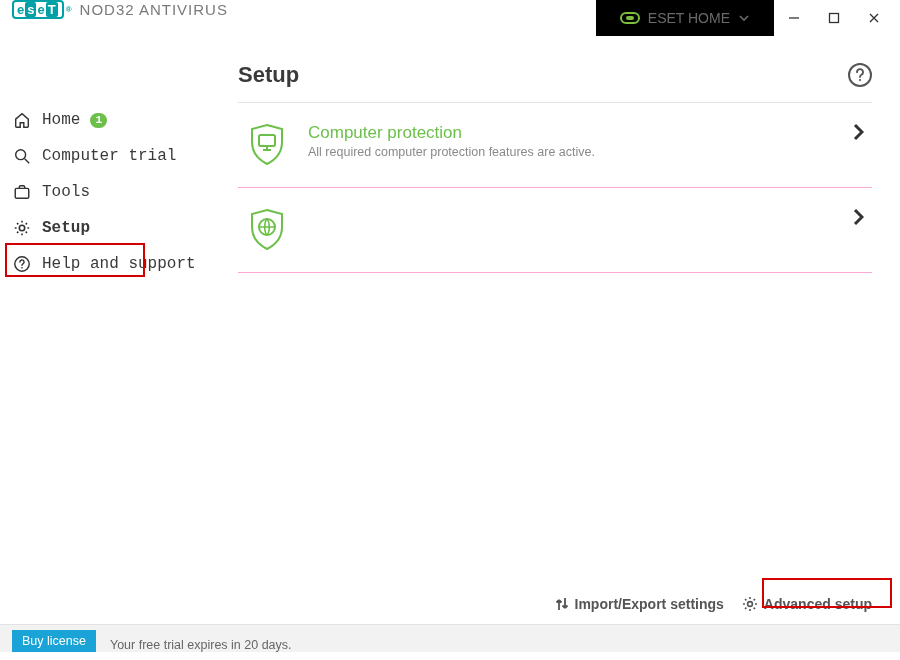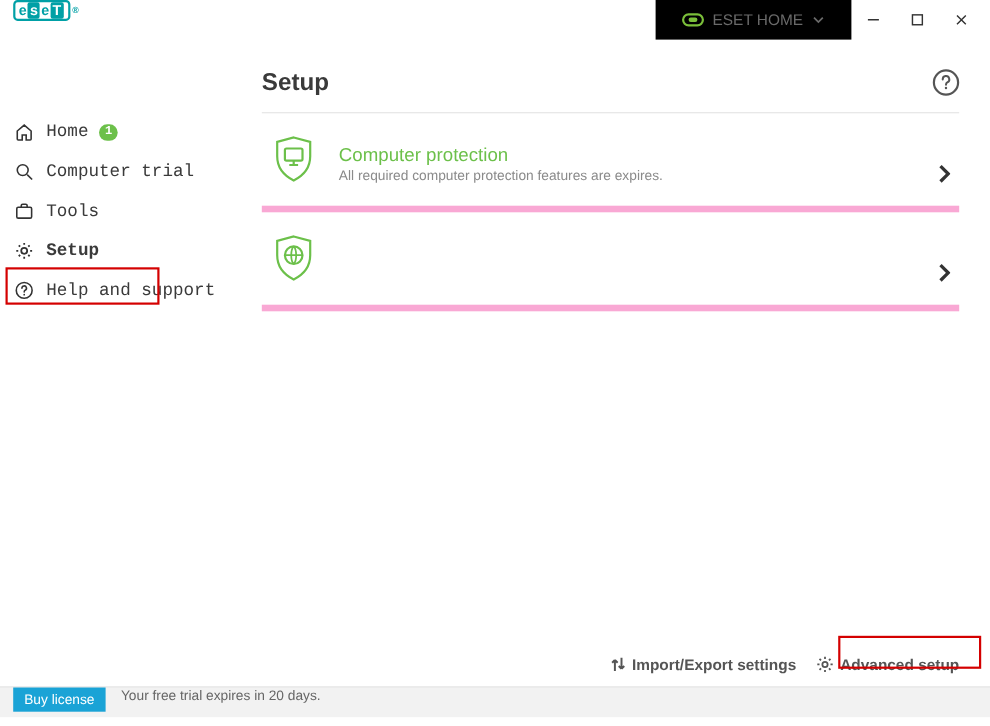--- a/index.html
+++ b/index.html
@@ -97,60 +97,61 @@
     border-bottom:1px solid #e3e3e3; padding-bottom:14px;
   }
   .page-title { font-size:22px; font-weight:600; color:#3a3a3a; }
   .help-circle {
     width:24px; height:24px; border:2px solid #555; border-radius:50%;
     display:flex; align-items:center; justify-content:center;
     font-size:14px; color:#555; cursor:pointer;
   }
 
   .card {
-    display:flex; align-items:flex-end; gap:20px;
+    display:flex; align-items:flex-start; gap:20px;
     padding: 20px 8px;
-    border-bottom:6px solid #f9a8d4;
+    border-bottom:1px solid #f9a8d4;
     cursor:pointer;
   }
   .card .shield {
     width:42px; display:flex; justify-content:center;
   }
   .card-title { color:#6cc04a; font-size:17px; }
   .card-sub { color:#8a8a8a; font-size:12.5px; margin-top:2px; }
   .chev { margin-left:auto; font-size:22px; color:#333; font-weight:700; }
 
   .bottom-links {
     position:absolute; right:28px; bottom:12px;
     display:flex; align-items:center; gap:18px;
     font-size:14px; color:#555;font-weight:bold;
   }
   .blink { display:flex; align-items:center; gap:6px; cursor:pointer; }
 
   .statusbar {
     height:28px; background:#f2f2f2; border-top:1px solid #e3e3e3;
-    display:flex; align-items:flex-start; gap:14px; padding:0 12px;
+    display:flex; align-items:flex-end; gap:14px; padding:0 12px;
     font-size:12.5px; color:#666;
   }
   .buy-btn {
     background:#1aa3d6; color:#fff; font-size:12.5px;
     padding:4px 10px; cursor:pointer;
   }
 
   svg { display:block; }
 </style>
 </head>
 <body>
 
 <div class="titlebar">
   <div class="brand">
     <span class="brand-logo">
       <span class="brand-logo-box">e<span class="inv">s</span>e<span class="inv">T</span></span>
         <span class="brand-reg">®</span>
     </span>
+    <span class="brand-product">NOD32 ANTIVIRUS</span>
   </div>
   <div class="title-spacer"></div>
   <div class="eset-home">
     <span class="home-pill"></span>
     <span>ESET HOME</span>
     <svg width="12" height="12" viewBox="0 0 12 12">
         <path d="M2 4l4 4 4-4" fill="none" stroke="#6a6a6a" stroke-width="1.6"></path>
       </svg>
   </div>
   <div class="win-btn">
@@ -235,21 +236,21 @@
     <div class="card">
       <span class="shield">
         <svg width="40" height="44" viewBox="0 0 40 44">
             <path d="M20 2l15 4v13c0 11-7 18-15 22C12 37 5 30 5 19V6z" fill="none" stroke="#6cc04a" stroke-width="2"></path>
             <rect x="12" y="12" width="16" height="11" rx="1.5" fill="none" stroke="#6cc04a" stroke-width="2"></rect>
             <path d="M16 27h8M20 23v4" stroke="#6cc04a" stroke-width="2"></path>
           </svg>
       </span>
       <div>
         <div class="card-title">Computer protection</div>
-        <div class="card-sub">All required computer protection features are expires.</div>
+        <div class="card-sub">All required computer protection features are active.</div>
       </div>
       <span class="chev">
         <svg width="12" height="18" viewBox="0 0 12 18">
             <path d="M3 2l7 7-7 7" fill="none" stroke="#333" stroke-width="3"></path>
           </svg>
       </span>
     </div>
 
     <div class="card">
       <span class="shield">

